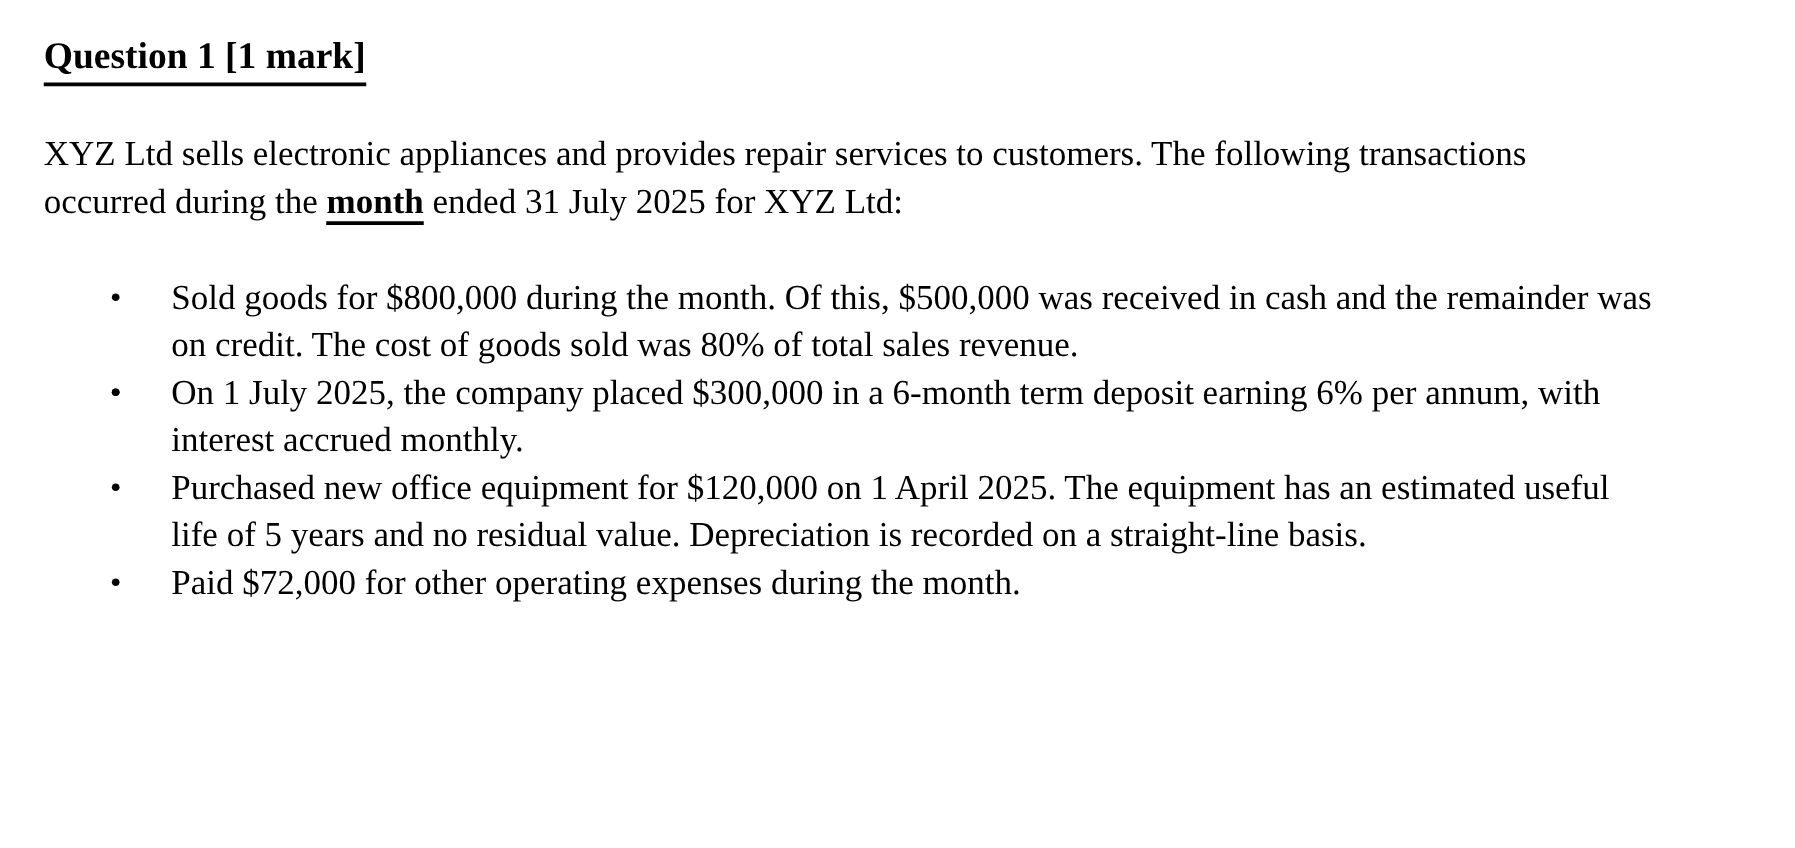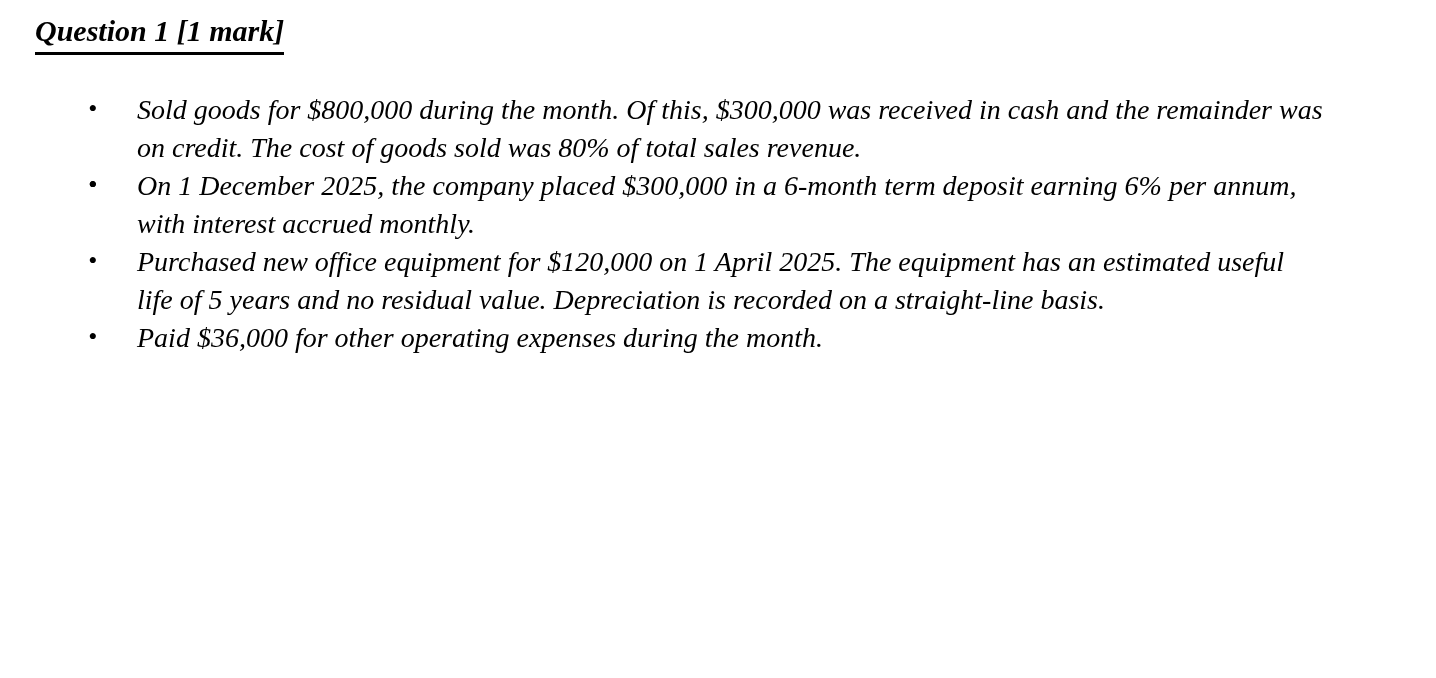--- a/index.html
+++ b/index.html
@@ -8,24 +8,23 @@
     background: #ffffff;
   }
   body {
     width: 1436px;
     height: 678px;
     overflow: hidden;
     color: #000000;
     font-family: "Liberation Serif", "DejaVu Serif", serif;
   }
   .doc {
-    padding: 12px 30px 0 35px;
+    padding: 26px 30px 0 35px;
     font-size: 28px;
     line-height: 38px;
-    font-style: italic;
   }
   .title {
     display: inline-block;
     margin: 0 0 36px 0;
     font-size: 30px;
     font-weight: bold;
     line-height: 38px;
     border-bottom: 3px solid #000000;
     padding-bottom: 2px;
   }
@@ -54,36 +53,37 @@
     font-size: 26px;
   }
 </style>
 </head>
 <body>
 
 <div class="doc">
 
   <h1 class="title">Question 1 [1 mark]</h1>
 
+  <p class="para"><span>XYZ Ltd sells electronic appliances and provides repair services to customers. The following transactions occurred during the </span><span class="em">month</span><span> ended 31 July 2025 for XYZ Ltd:</span></p>
 
   <ul class="transactions">
     <li>
       <span class="bullet">•</span>
-      <span>Sold goods for $800,000 during the month. Of this, $300,000 was received in cash and the remainder was on credit. The cost of goods sold was 80% of total sales revenue.</span>
+      <span>Sold goods for $800,000 during the month. Of this, $500,000 was received in cash and the remainder was on credit. The cost of goods sold was 80% of total sales revenue.</span>
     </li>
     <li>
       <span class="bullet">•</span>
     </li>
     <li>
       <span class="bullet">•</span>
-      <span>On 1 December 2025, the company placed $300,000 in a 6-month term deposit earning 6% per annum, with interest accrued monthly.</span>
+      <span>On 1 July 2025, the company placed $300,000 in a 6-month term deposit earning 6% per annum, with interest accrued monthly.</span>
     </li>
     <li>
       <span class="bullet">•</span>
       <span>Purchased new office equipment for $120,000 on 1 April 2025. The equipment has an estimated useful life of 5 years and no residual value. Depreciation is recorded on a straight-line basis.</span>
     </li>
     <li>
       <span class="bullet">•</span>
-      <span>Paid $36,000 for other operating expenses during the month.</span>
+      <span>Paid $72,000 for other operating expenses during the month.</span>
     </li>
   </ul>
 
 </div>
 
 </body></html>

